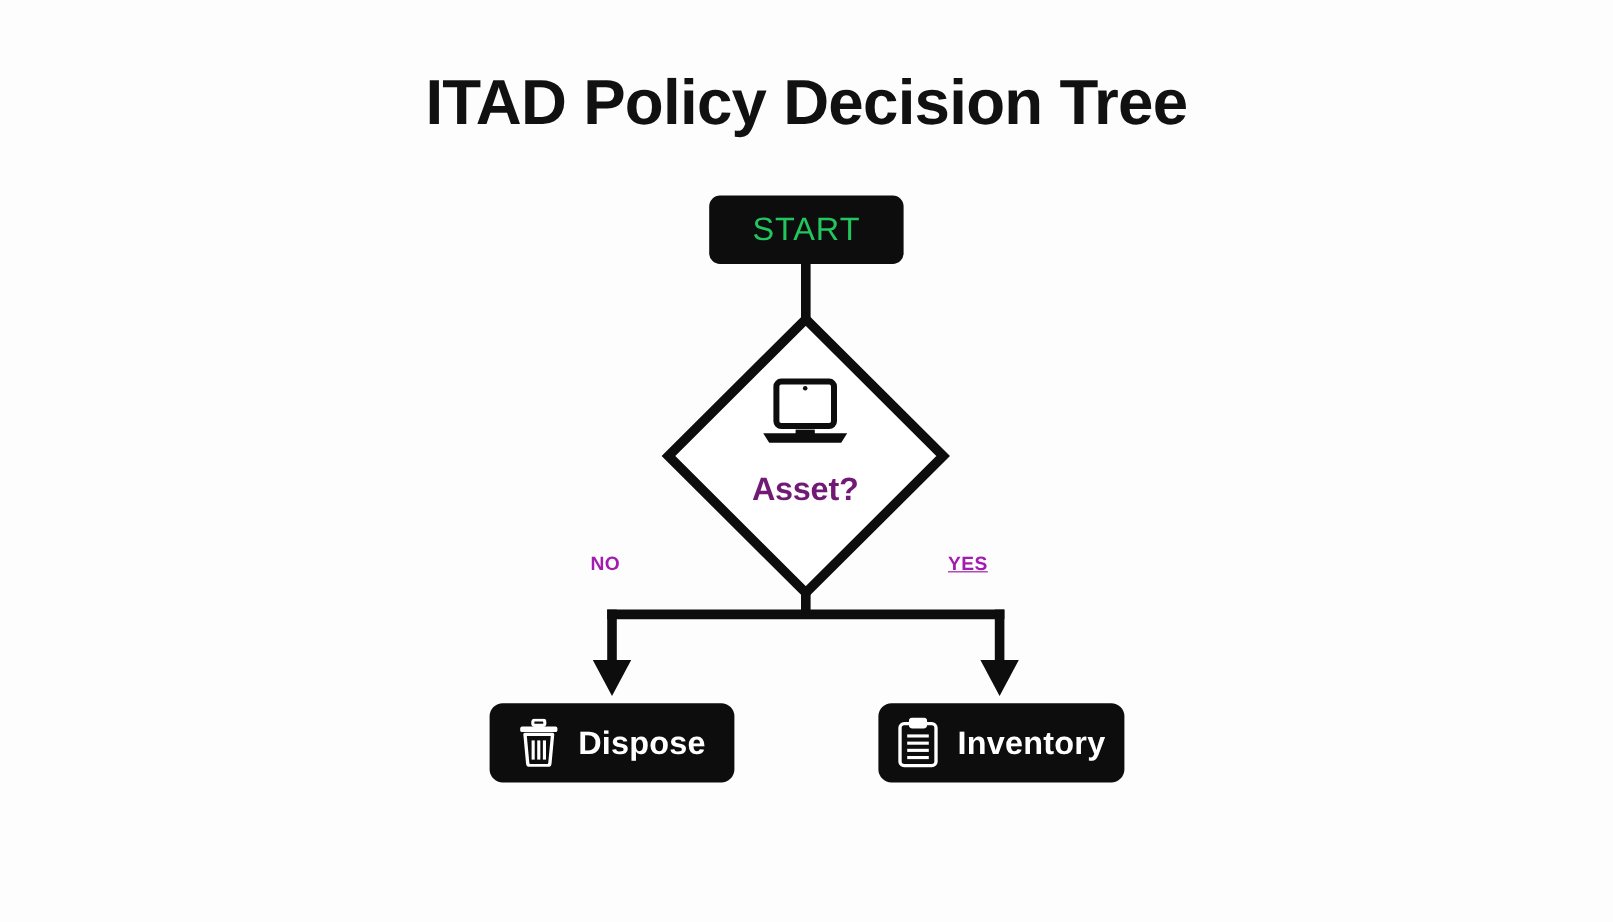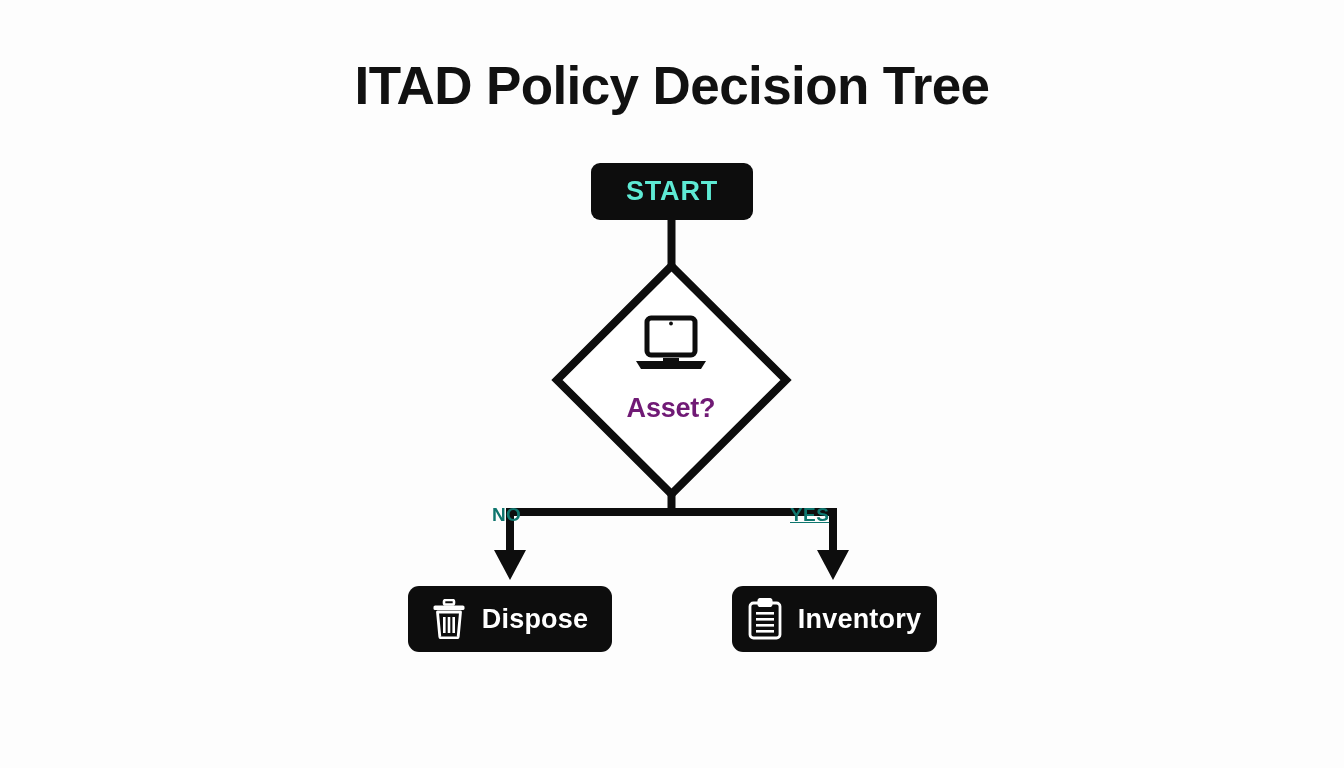--- a/index.html
+++ b/index.html
@@ -49,23 +49,23 @@
   }
   .node-start {
     left: 591px;
     top: 163px;
     width: 162px;
     height: 57px;
     background: #0d0d0d;
     border-radius: 9px;
   }
   .node-start .node-label {
-    color: #5eead4;
+    color: #22c55e;
     font-size: 27px;
-    font-weight: 700;
+    font-weight: 400;
     letter-spacing: 0.8px;
   }
   .node-action {
     height: 66px;
     background: #0d0d0d;
     border-radius: 11px;
     gap: 16px;
     padding: 0 22px;
   }
   .node-dispose {
@@ -103,26 +103,25 @@
   .decision-icon {
     position: absolute;
     left: 634px;
     top: 314px;
     width: 74px;
     height: 62px;
     line-height: 0;
   }
   .branch-label {
     position: absolute;
-    font-size: 19px;
+    font-size: 16px;
     font-weight: 800;
-    color: #0f766e;
+    color: #a21caf;
     letter-spacing: 0.4px;
     white-space: nowrap;
-    margin-top: 42px;
   }
   .branch-no {
     left: 492px;
     top: 462px;
   }
   .branch-yes {
     left: 790px;
     top: 462px;
     text-decoration: underline;
   }

